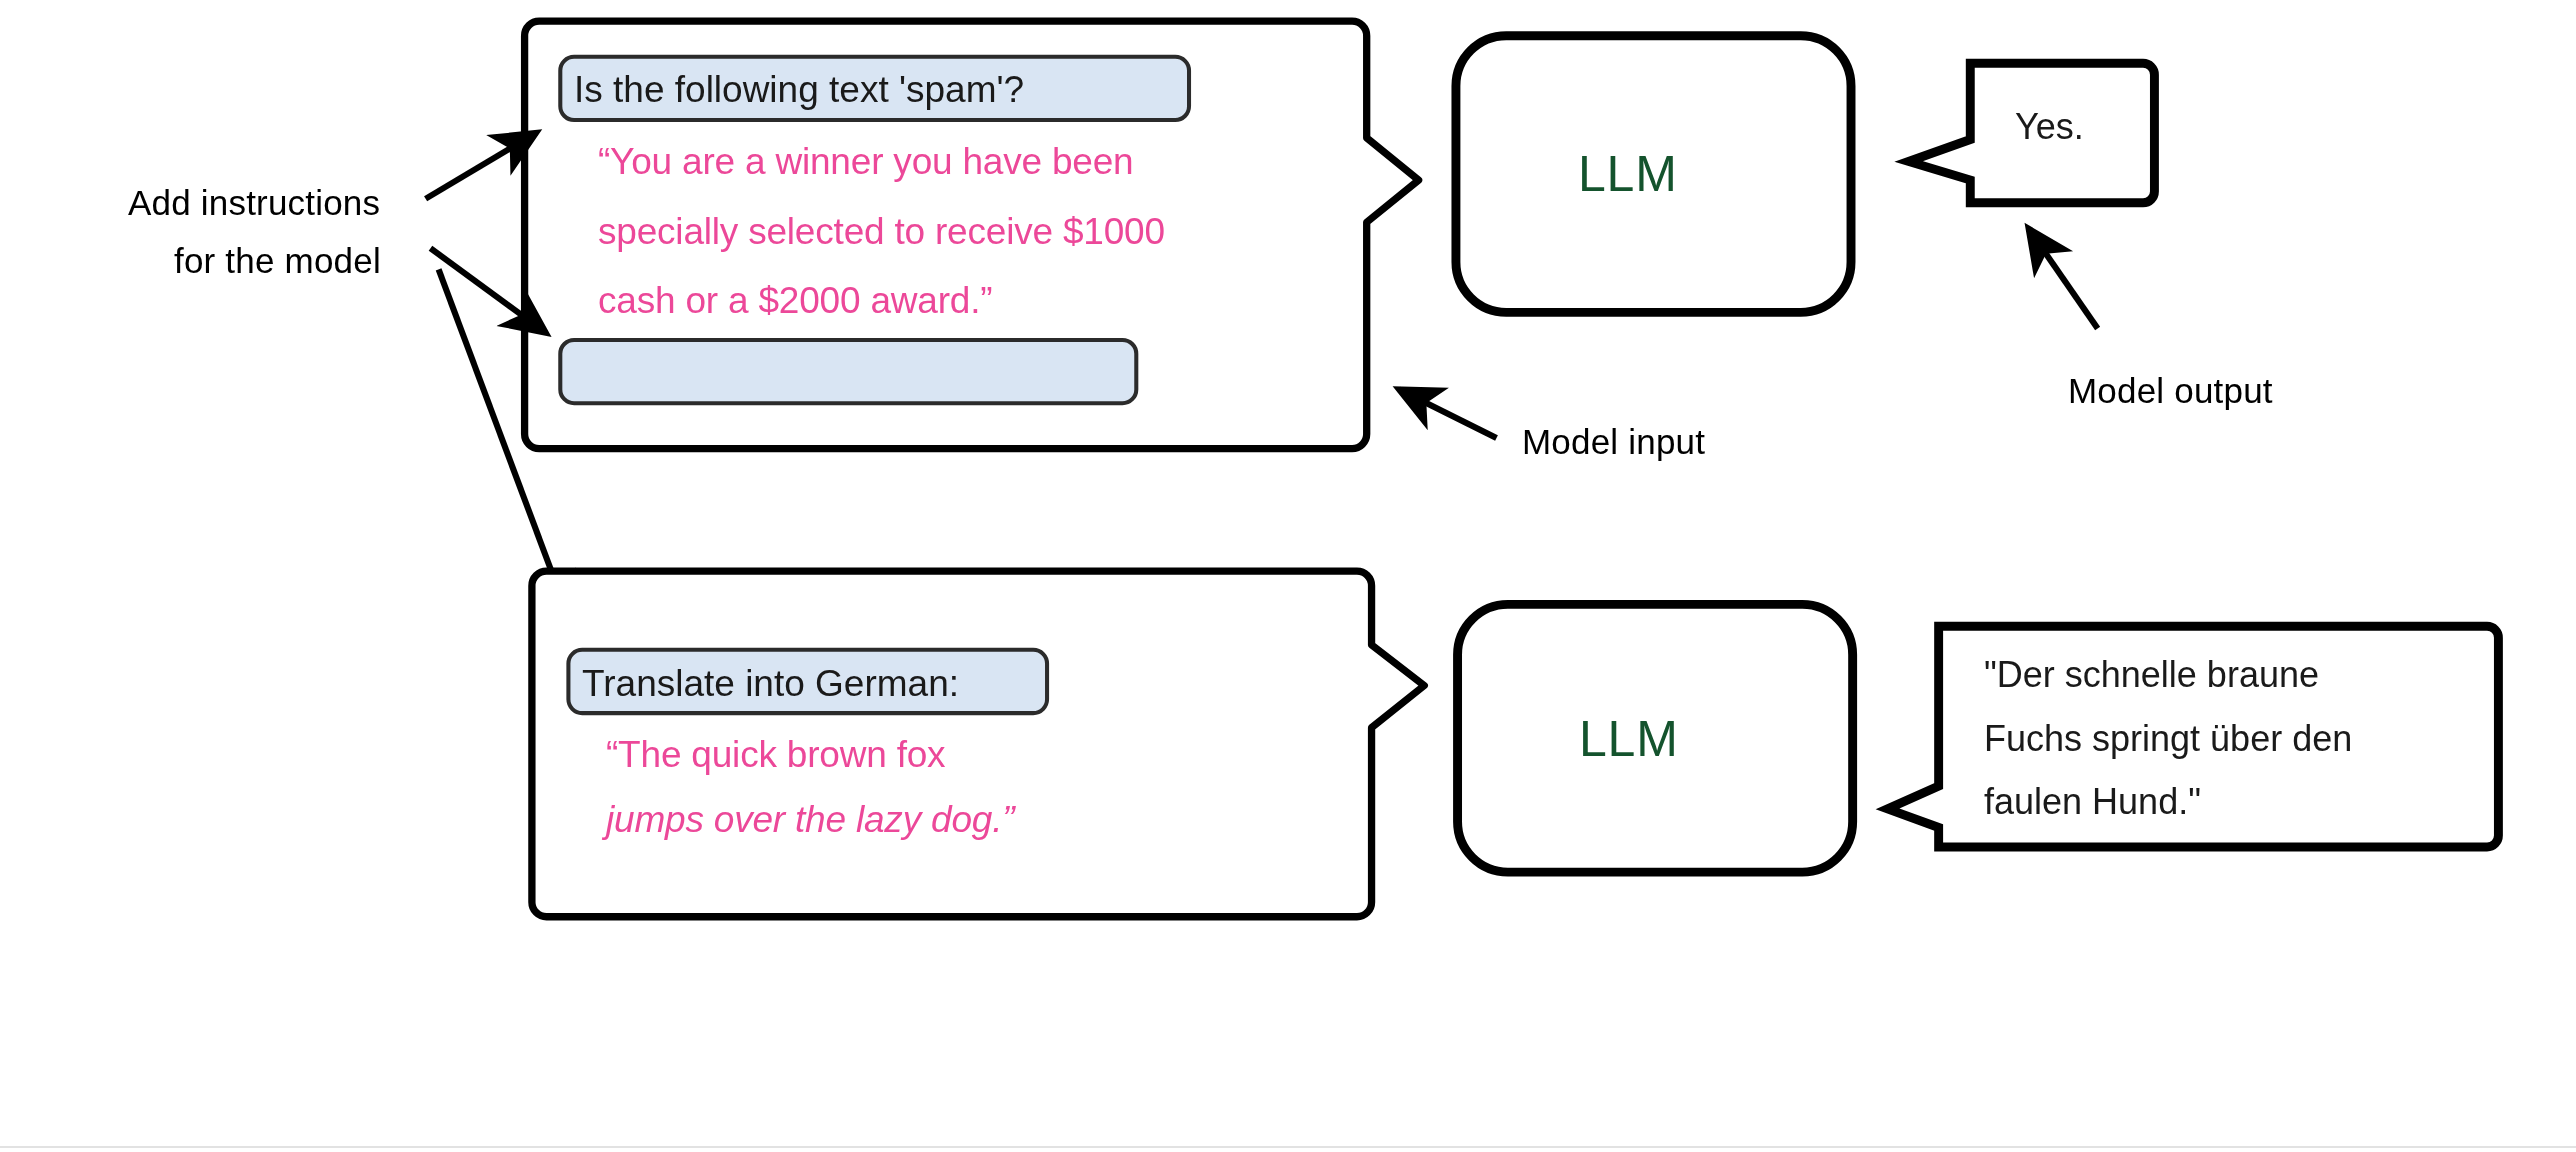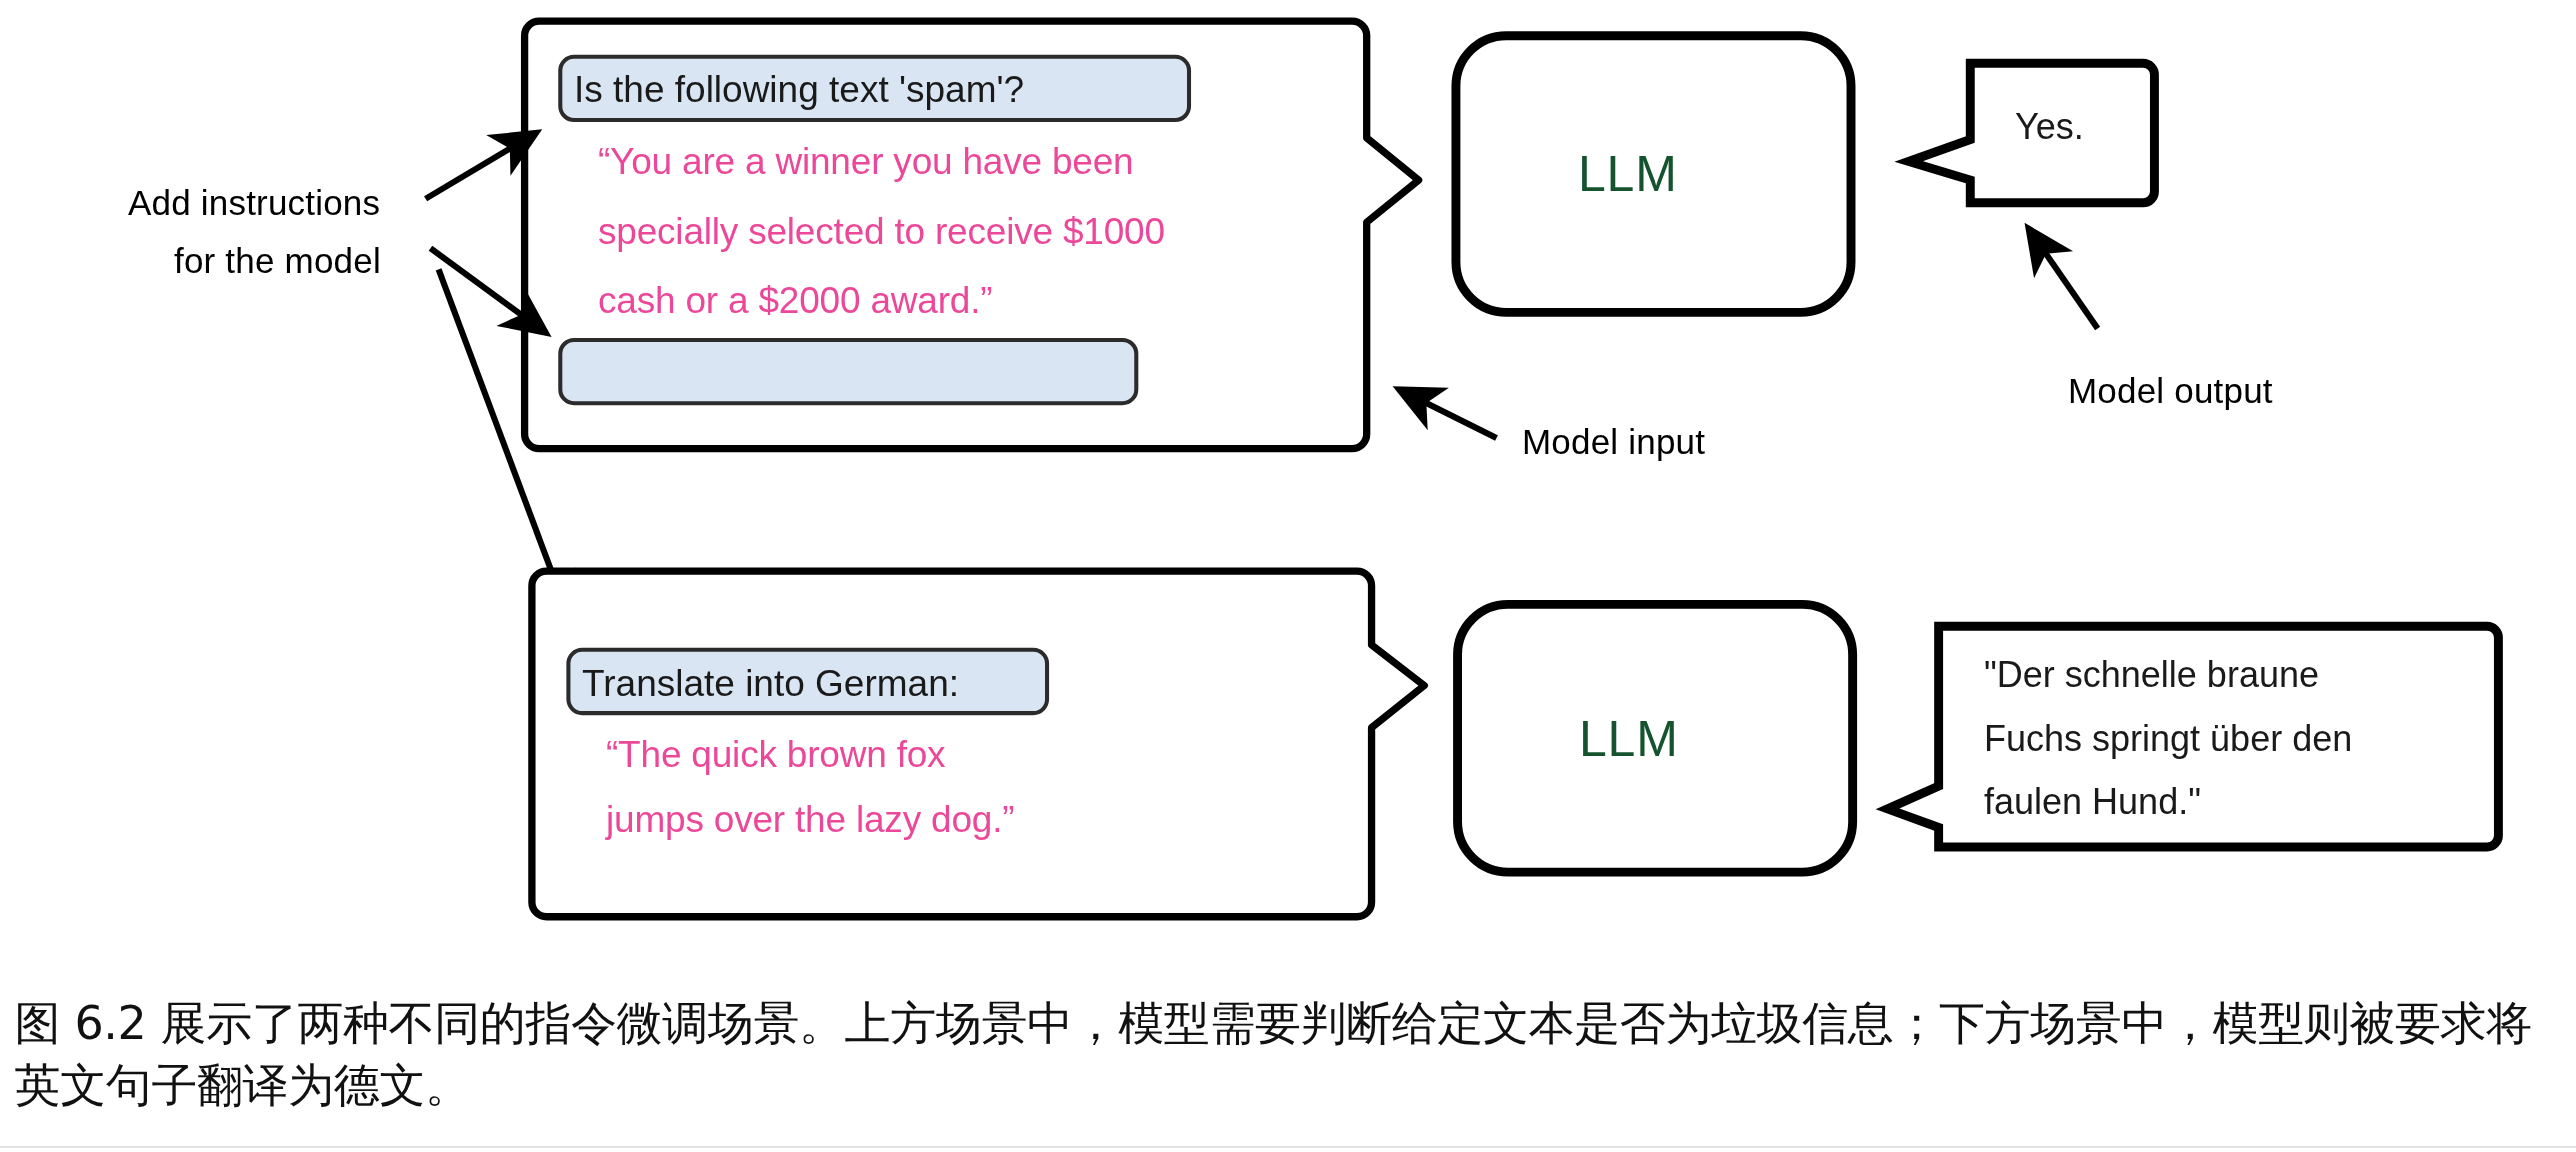--- a/index.html
+++ b/index.html
@@ -184,26 +184,25 @@
 
   <div class="txt bubble-text" style="left:2015px; top:109px;">Yes.</div>
 
   <div class="txt annot" style="left:1514px; top:424px;text-align:center;">Model input</div>
 
   <div class="txt annot" style="left:2060px; top:373px;">Model output</div>
 
   <div class="txt pill-text" style="left:582px; top:665px;">Translate into German:</div>
 
   <div class="txt prompt-line" style="left:586px; top:736px;">“The quick brown fox</div>
-  <div class="txt prompt-line" style="left:586px; top:801px;">jumps over the lazy dog.”</div>
+  <div class="txt prompt-line" style="left:586px; top:801px;font-style:italic;">jumps over the lazy dog.”</div>
 
   <div class="txt llm-text" style="left:1579px; top:714px;">LLM</div>
 
   <div class="txt bubble-text" style="left:1984px; top:657px;">"Der schnelle braune</div>
   <div class="txt bubble-text" style="left:1984px; top:721px;">Fuchs springt über den</div>
   <div class="txt bubble-text" style="left:1984px; top:784px;">faulen Hund."</div>
 
-  <div class="caption">图 6.2 展示了两种不同的指令微调场景。上方场景中，模型需要判断给定文本是否为垃圾信息；下方场景中，模型则被要求将英文句子翻译为德文。</div>
 
   <div class="caption-rule"></div>
 
 </div>
 
 
 </body></html>

